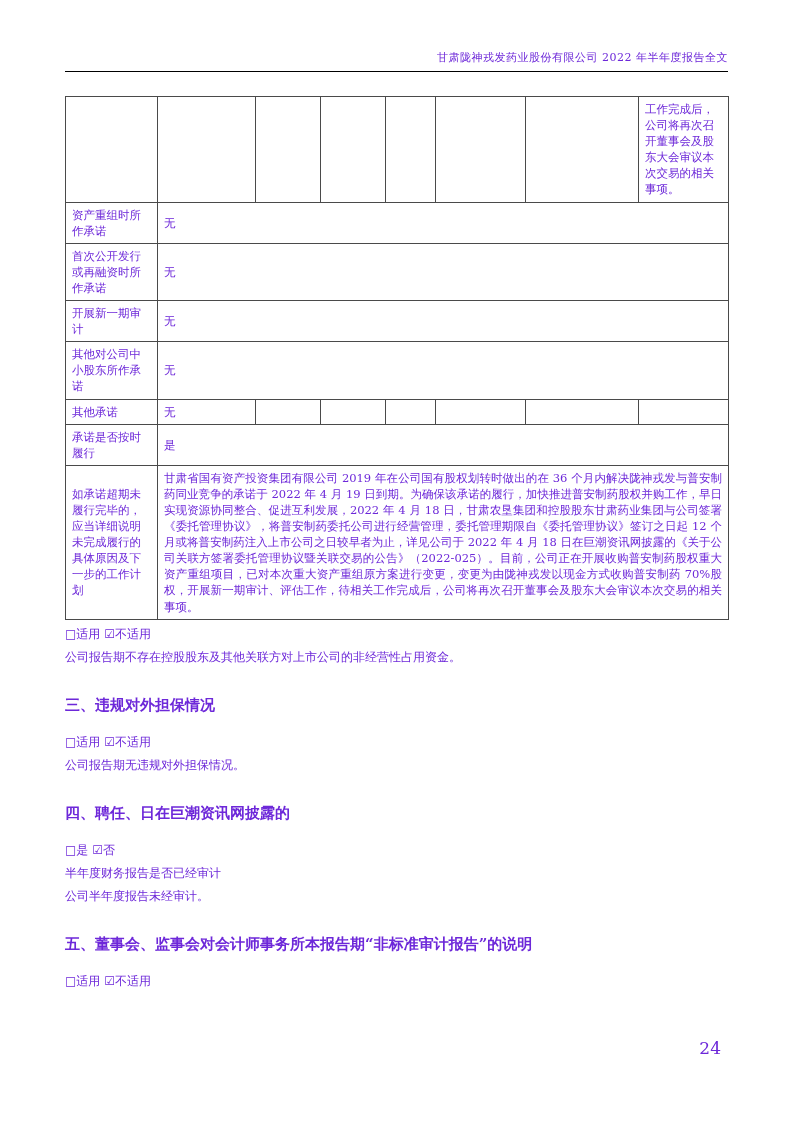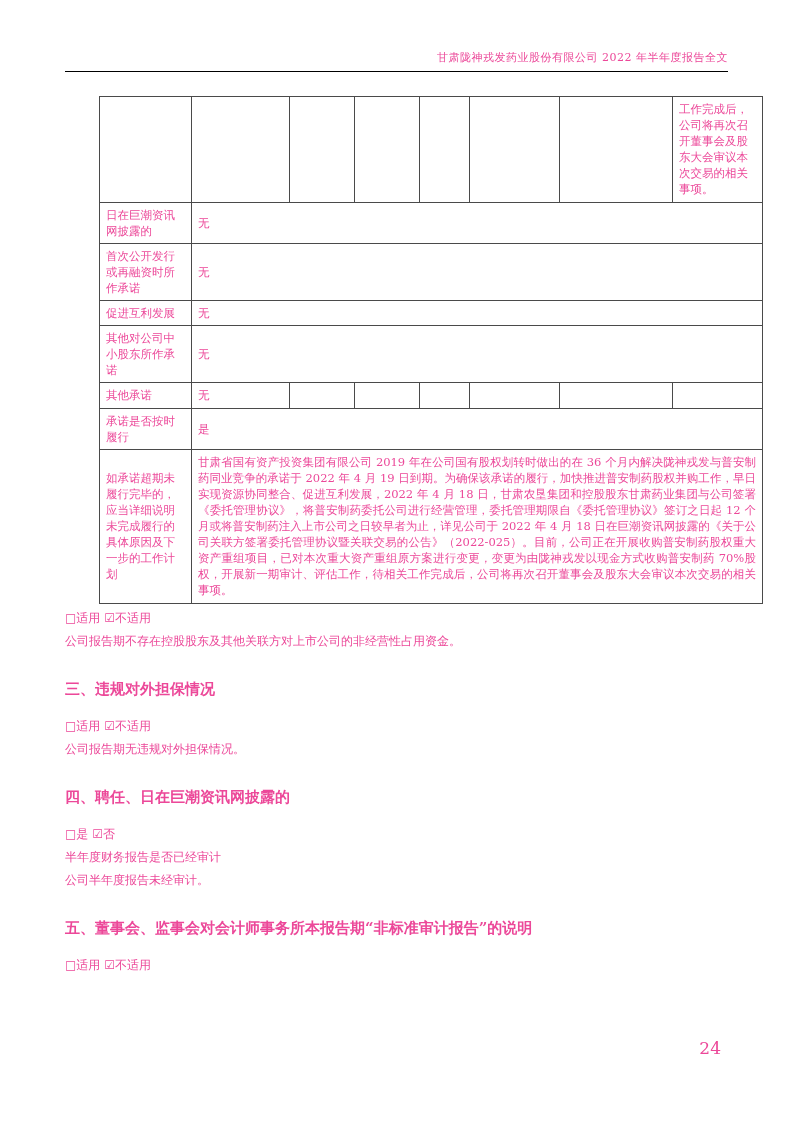--- a/index.html
+++ b/index.html
@@ -5,36 +5,35 @@
   html,body { margin:0; padding:0; background:#ffffff; }
   .page {
     position: relative;
     width: 793px;
     height: 1122px;
     margin: 0 auto;
     background: #ffffff;
     box-sizing: border-box;
     padding: 50px 65px 0 65px;
     font-family: "DejaVu Serif", "Liberation Serif", serif;
-    color: #ec4899;
+    color: #6d28d9;
   }
   .doc-header {
     text-align: right;
     font-size: 11px;
     letter-spacing: 0.5px;
     padding-bottom: 6px;
     border-bottom: 1px solid #000;
   }
   table.commit-table {
     margin-top: 24px;
     width: 663px;
     border-collapse: collapse;
     table-layout: fixed;
     font-size: 11.5px;
-    margin-left: 34px;
   }
   table.commit-table td {
     border: 1px solid #4a4a4a;
     padding: 4px 6px;
     line-height: 1.4;
     vertical-align: middle;
     word-break: break-all;
   }
   td.label-cell { vertical-align: top; }
   td.top-cell { vertical-align: top; }
@@ -86,29 +85,29 @@
       <td></td>
       <td></td>
       <td></td>
       <td></td>
       <td></td>
       <td></td>
       <td></td>
       <td class="top-cell">工作完成后，公司将再次召开董事会及股东大会审议本次交易的相关事项。</td>
     </tr>
     <tr>
-      <td class="label-cell">日在巨潮资讯网披露的</td>
+      <td class="label-cell">资产重组时所作承诺</td>
       <td colspan="7">无</td>
     </tr>
     <tr>
       <td class="label-cell">首次公开发行或再融资时所作承诺</td>
       <td colspan="7">无</td>
     </tr>
     <tr>
-      <td class="label-cell">促进互利发展</td>
+      <td class="label-cell">开展新一期审计</td>
       <td colspan="7">无</td>
     </tr>
     <tr>
       <td class="label-cell">其他对公司中小股东所作承诺</td>
       <td colspan="7">无</td>
     </tr>
     <tr>
       <td class="label-cell">其他承诺</td>
       <td>无</td>
       <td></td>

